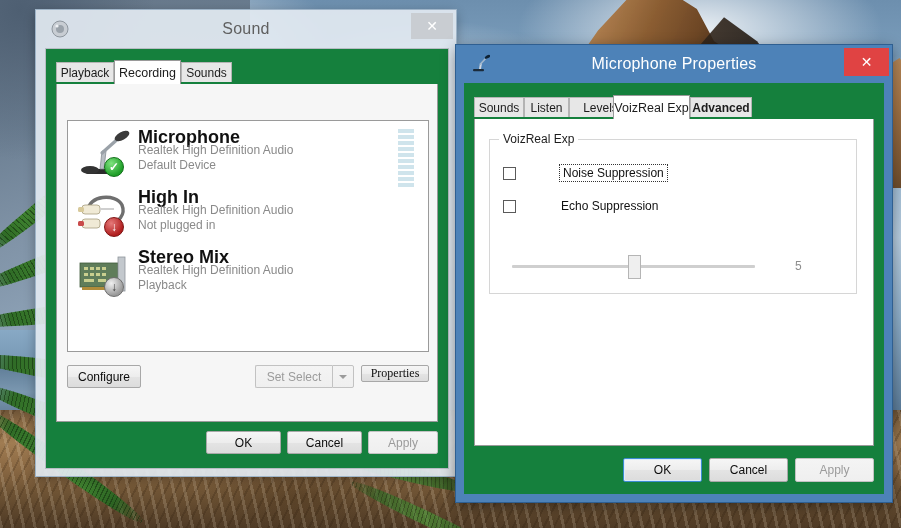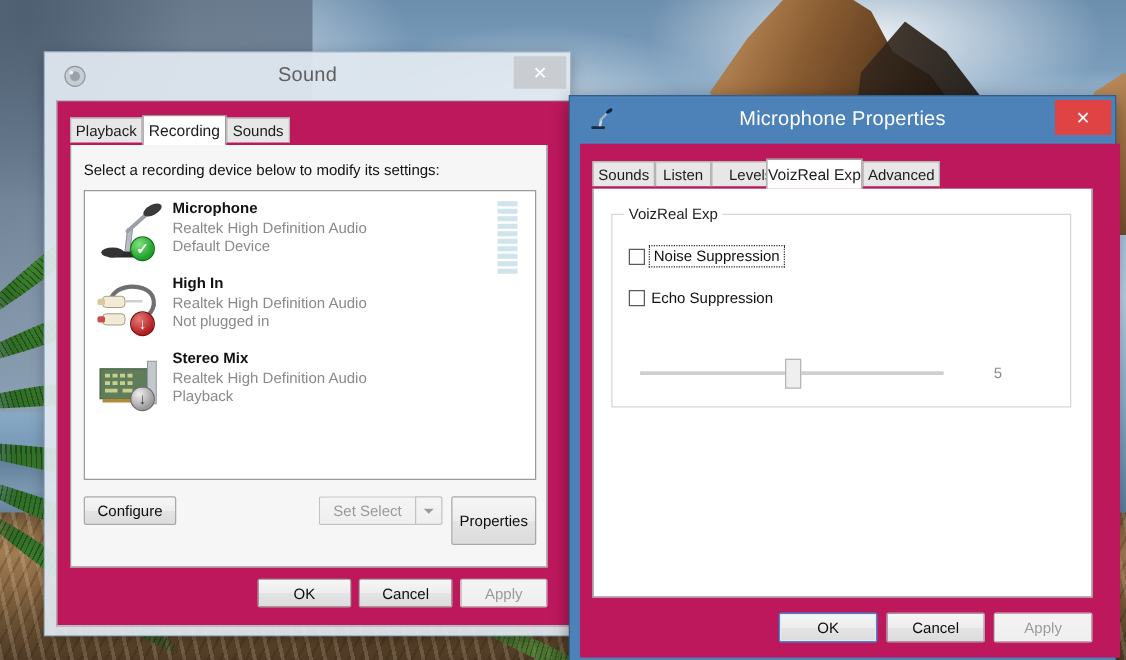--- a/index.html
+++ b/index.html
@@ -78,21 +78,21 @@
   }
   .frond-tex {
     position:absolute; inset:0;
     background: repeating-linear-gradient(80deg, rgba(18,48,14,.55) 0 1px, rgba(0,0,0,0) 1px 4px);
     border-radius: inherit;
   }
   .palm-wrap { position:absolute; left:-30px; bottom:40px; width:300px; height:260px; }
   .palm2 { position:absolute; left:330px; bottom:-10px; width:220px; height:120px; opacity:.95; }
 
   
-  .win { position:absolute;margin-top:32px; }
+  .win { position:absolute; }
   .win-frame-active {
     background:#4d82b8;
     box-shadow: 0 0 0 1px #2f5f91, 0 4px 14px rgba(0,0,0,.45);
   }
   .win-frame-inactive {
     background: rgba(226,233,241,.92);
     box-shadow: 0 0 0 1px #9eb4c8, 0 3px 11px rgba(0,0,0,.32);
   }
   .titlebar { position:relative; height:38px; }
   .title-text {
@@ -104,21 +104,21 @@
   .title-inactive { color:#606060; }
   .win-icon { position:absolute; left:14px; top:9px; width:20px; height:20px; }
   .closebtn {
     position:absolute; top:0; width:45px; height:28px;
     display:flex; align-items:center; justify-content:center;
     font-size:14px; font-family:"Liberation Sans", sans-serif;
   }
   .close-active   { background:#e04343; color:#fff; top:3px; right:3px; }
   .close-inactive { background:#c9cdd2; color:#ffffff; top:3px; right:3px; }
 
-  .win-body { background:#be185d;padding-left:12px; }
+  .win-body { background:#15803d; }
 
   
   .tabstrip { position:relative; height:22px; }
   .tab {
     position:absolute; top:2px; height:20px;
     display:flex; align-items:center; justify-content:center;
     padding:0 8px; font-size:12px; color:#1c1c1c;
     background:#e7e7e7; border:1px solid #b4b4b4; border-bottom:none;
     box-sizing:border-box; white-space:nowrap;
   }
@@ -142,37 +142,37 @@
     background: linear-gradient(180deg,#f4f4f4 0%,#efefef 100%); }
   .btn.default { border:1px solid #3c8bd0; box-shadow: inset 0 0 0 1px #d9ecfb; }
   .btn.split-left { border-right:none; border-radius:2px 0 0 2px; }
   .btn.split-arrow { border-radius:0 2px 2px 0; }
 
   .caret { width:0;height:0;border-left:4px solid transparent;border-right:4px solid transparent;border-top:4px solid #9b9b9b; }
 
   
   .devrow { position:absolute; left:0; width:100%; height:62px; }
   .dev-icon { position:absolute; left:8px; top:6px; width:56px; height:50px; }
-  .dev-name { position:absolute; left:70px; top:4px; font-size:12px; font-weight:bold; color:#111; }
+  .dev-name { position:absolute; left:70px; top:4px; font-size:18px; font-weight:bold; color:#111; }
   .dev-sub  { position:absolute; left:70px; font-size:12px; color:#8a8a8a; }
   .badge { position:absolute; width:20px; height:20px; border-radius:50%; box-sizing:border-box; }
   .badge-green { background: radial-gradient(circle at 35% 30%, #7ee37e, #1f9e28 70%); border:1px solid #0f6f18; }
   .badge-red   { background: radial-gradient(circle at 35% 30%, #e57a7a, #b11f1f 70%); border:1px solid #7e1111; }
   .badge-gray  { background: radial-gradient(circle at 35% 30%, #f0f0f0, #9a9a9a 70%); border:1px solid #6e6e6e; }
   .badge-glyph { position:absolute; inset:0; display:flex; align-items:center; justify-content:center;
                  color:#fff; font-size:12px; line-height:1; font-weight:bold; }
 
   
   .vu { position:absolute; width:16px; }
   .vu-seg { width:16px; height:4px; margin-bottom:2px; background:#cfe4ec; }
 
   
   .groupbox { position:absolute; border:1px solid #d6d6d6; box-sizing:border-box; }
   .groupbox-title { position:absolute; top:-8px; left:9px; background:#fff; padding:0 4px; font-size:12px; color:#1c1c1c; }
-  .checkrow { position:absolute; display:flex; align-items:center; height:18px; }
+  .checkrow { position:absolute; display:flex; align-items:center; height:18px;gap:40px; }
   .cbox { width:13px; height:13px; border:1px solid #5a5a5a; background:#fff; box-sizing:border-box; flex:none; }
   .cbox-label { font-size:12px; color:#111; margin-left:5px; }
   .focus-ring { outline:1px dotted #333; outline-offset:1px; padding:0 2px; }
 
   .slider-track { position:absolute; height:3px; background:#cfcfcf; border-radius:1px; }
   .slider-thumb { position:absolute; width:11px; height:22px; background:#efefef; border:1px solid #b5b5b5; }
   .slider-value { position:absolute; font-size:12px; color:#8d8d8d; }
 
   .section-label { position:absolute; font-size:12px; color:#111; }
 </style>
@@ -244,21 +244,20 @@
         <span>Recording</span>
         </div>
       <div class="tab" style="left:125px; width:51px;">
         <span>Sounds</span>
         </div>
     </div>
     <div class="tabline" style="left:10px; top:35px; width:382px;"></div>
 
     <div class="panel" style="left:10px; top:35px; width:382px; height:338px; border-top:none; background:#f6f6f6;">
 
-      <div class="section-label" style="left:10px; top:13px;">Select a recording device below to modify its settings:</div>
 
       <div class="panel" style="left:10px; top:36px; width:362px; height:232px;">
 
         <div class="devrow" style="top:2px;">
           <div class="dev-icon">
             <svg viewBox="0 0 56 50" width="56" height="50">
               <rect x="10" y="40" width="30" height="5" rx="2" fill="#2b2b2b"></rect>
               <path d="M24 40 L26 22 L30 22 L28 40 Z" fill="#b9bec4" stroke="#7d848b" stroke-width=".7"></path>
               <path d="M26 24 L44 8" stroke="#9aa1a8" stroke-width="3.2" stroke-linecap="round"></path>
               <ellipse cx="46" cy="7" rx="8" ry="4" fill="#3a3a3a" transform="rotate(-28 46 7)"></ellipse>
@@ -337,21 +336,21 @@
         </div>
       </div>
 
       <div class="btn" style="left:10px; top:281px; width:74px; height:23px;">Configure</div>
 
       <div class="btn split-left disabled" style="left:198px; top:281px; width:77px; height:23px;">Set Select</div>
       <div class="btn split-arrow disabled" style="left:275px; top:281px; width:22px; height:23px;">
         <span class="caret"></span>
       </div>
 
-      <div class="btn" style="left:304px; top:281px; width:68px; height:39px;">Properties</div>
+      <div class="btn" style="left:304px; top:281px; width:68px; height:17px;font-family:Liberation Serif, serif;">Properties</div>
     </div>
 
     <div class="btn" style="left:160px; top:382px; width:75px; height:23px;">OK</div>
     <div class="btn" style="left:241px; top:382px; width:75px; height:23px;">Cancel</div>
     <div class="btn disabled" style="left:322px; top:382px; width:70px; height:23px;">Apply</div>
   </div>
 </div>
 
 <div class="win win-frame-active" style="left:456px; top:45px; width:436px; height:457px;">
 
@@ -376,21 +375,21 @@
         </div>
       <div class="tab" style="left:50px;  width:45px;">
         <span>Listen</span>
         </div>
       <div class="tab" style="left:95px;  width:63px;">
         <span>Levels</span>
         </div>
       <div class="tab active" style="left:139px; width:77px;">
         <span>VoizReal Exp</span>
         </div>
-      <div class="tab" style="left:216px; width:62px;">
+      <div class="tab" style="left:216px; width:62px;font-weight:bold;">
         <span>Advanced</span>
         </div>
     </div>
     <div class="tabline" style="left:10px; top:36px; width:400px;"></div>
 
     <div class="panel" style="left:10px; top:36px; width:400px; height:327px; border-top:none;">
 
       <div class="groupbox" style="left:14px; top:20px; width:368px; height:155px;">
         <div class="groupbox-title">VoizReal Exp</div>
 

